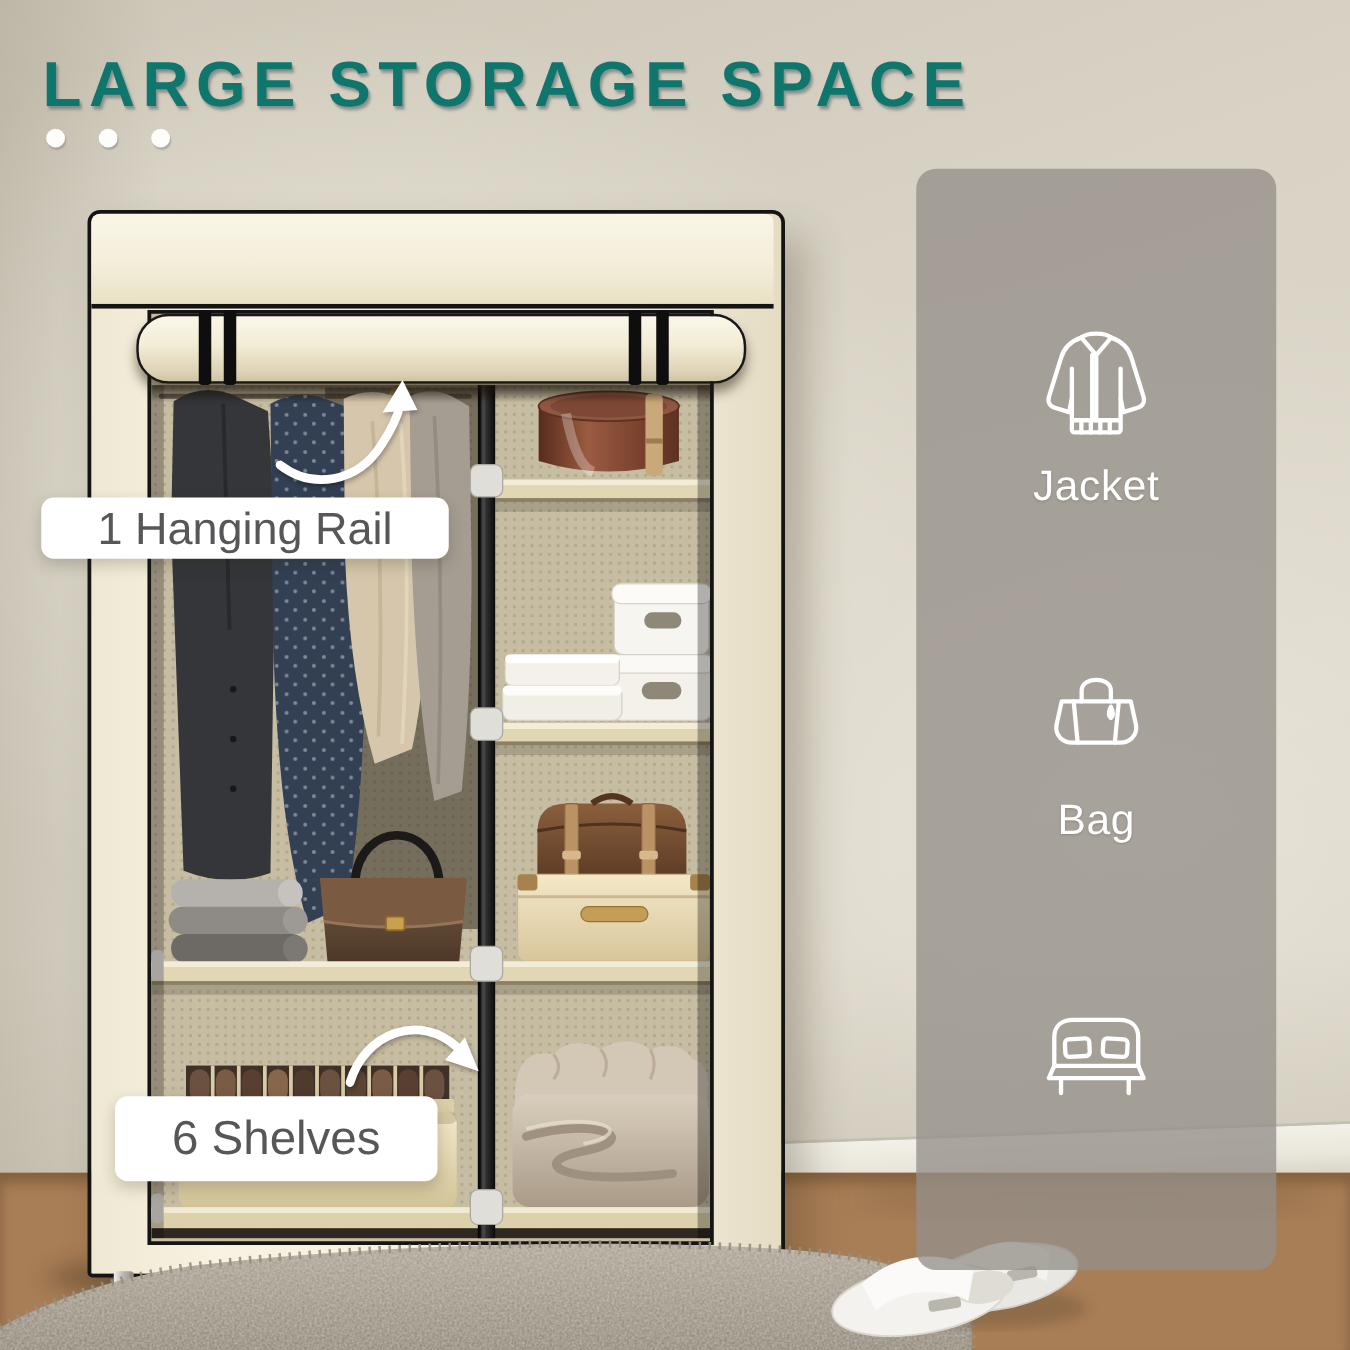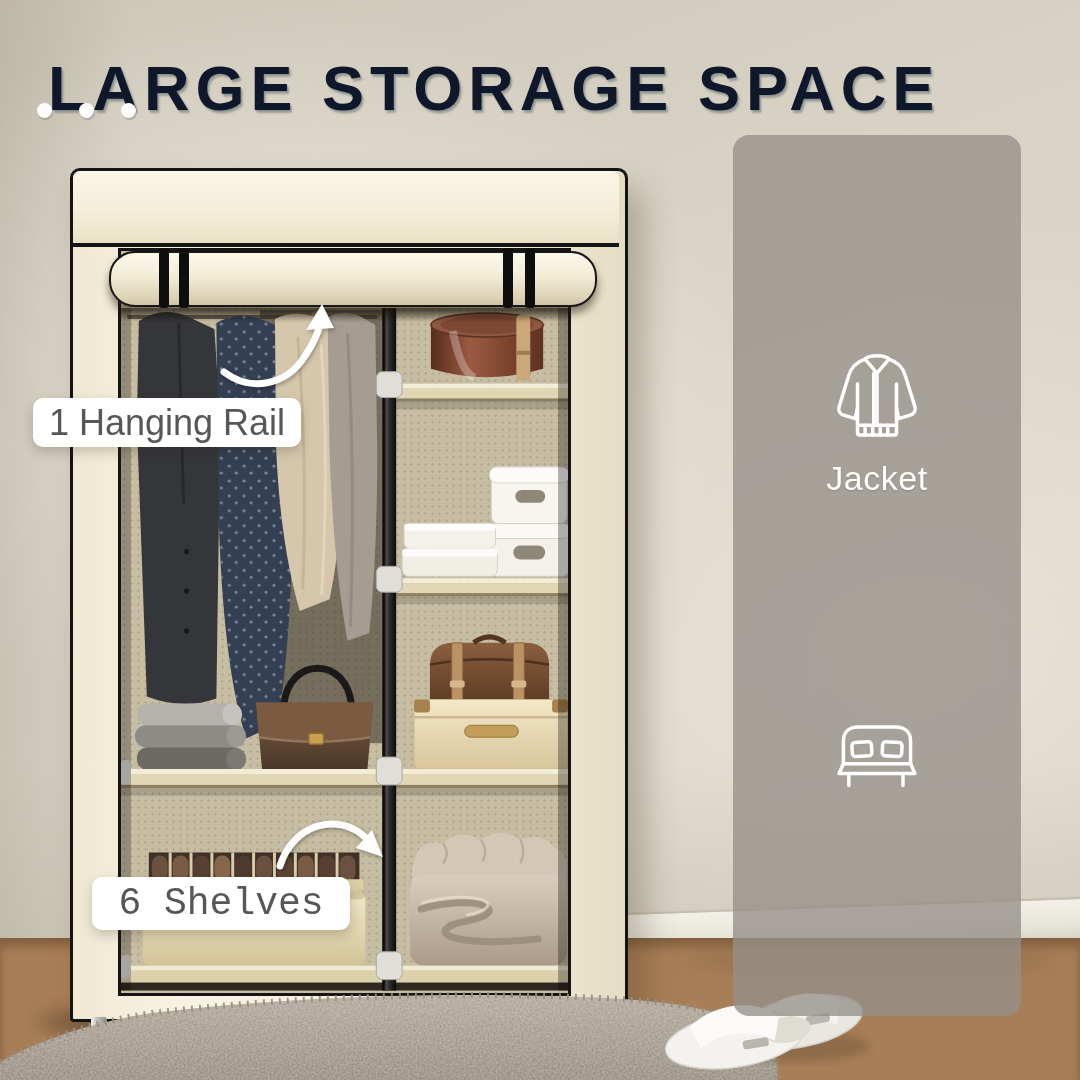--- a/index.html
+++ b/index.html
@@ -34,22 +34,22 @@
     background:
       repeating-linear-gradient(0deg, rgba(70,45,25,.12) 0 2px, rgba(70,45,25,0) 2px 30px),
       repeating-linear-gradient(90deg, rgba(70,45,25,0) 0 170px, rgba(70,45,25,.10) 170px 173px),
       linear-gradient(90deg,#8a6746 0%, #a0States 0%, #a37a53 28%, #b78a5f 58%, #c79a6c 100%);
     background-color:#a87e56;
     box-shadow:inset 0 8px 10px rgba(60,40,20,.35);
   }
   svg.layer{position:absolute;left:0;top:0;pointer-events:none;}
   
   .title{
-    position:absolute;left:34px;top:38px;margin:14px;
-    font-size:63px;font-weight:800;letter-spacing:6px;color:#0f172a;
+    position:absolute;left:34px;top:38px;margin:0;
+    font-size:51px;font-weight:800;letter-spacing:6px;color:#0f766e;
     text-shadow:2px 3px 2px rgba(110,122,122,.55), 1px 1px 1px rgba(110,122,122,.4);
     white-space:nowrap;
   }
   .title-dots{position:absolute;left:37px;top:103px;display:flex;gap:27px;}
   .title-dots span{width:15px;height:15px;border-radius:50%;background:#fdfdfb;
     box-shadow:1px 2px 1px rgba(110,122,122,.4);}
   
   .wardrobe{
     position:absolute;left:70px;top:168px;width:552px;height:848px;
     background:linear-gradient(90deg,#efe8d3 0%, #f7f2e1 18%, #f4eedd 78%, #e4dcc3 100%);
@@ -85,22 +85,22 @@
   .leg.l2{left:300px;bottom:-34px;height:36px;}
   .leg.l3{left:522px;bottom:-30px;}
   .leg .cap{position:absolute;left:-3px;top:-6px;width:22px;height:9px;background:#e7e5df;border-radius:3px;}
   
   .callout{
     position:absolute;display:flex;align-items:center;justify-content:center;
     background:#ffffff;border-radius:10px;color:#57575a;
     box-shadow:0 5px 12px rgba(40,35,25,.22);
     white-space:nowrap;
   }
-  .callout.rail{left:33px;top:398px;width:268px;height:49px;font-size:36px;}
-  .callout.shelves{left:92px;top:877px;width:258px;height:53px;font-size:38px;font-family:Liberation Mono, monospace;}
+  .callout.rail{left:33px;top:398px;width:326px;height:49px;font-size:36px;}
+  .callout.shelves{left:92px;top:877px;width:258px;height:68px;font-size:38px;}
   
   .panel{
     position:absolute;left:733px;top:135px;width:288px;height:881px;
     background:rgba(149,144,137,.78);
     border-radius:16px;
     display:flex;flex-direction:column;justify-content:space-evenly;align-items:center;
     padding:6px 0;box-sizing:border-box;
   }
   .feature{display:flex;flex-direction:column;align-items:center;gap:10px;}
   .feature svg{display:block;}
@@ -381,20 +381,30 @@
         <path d="M30,36 L30,74"></path>
           <path d="M66,36 L66,74"></path>
         <rect x="30" y="74" width="36" height="9" rx="2"></rect>
         <path d="M37,74 L37,83 M44,74 L44,83 M51,74 L51,83 M58,74 L58,83"></path>
         <path d="M48,26 L48,74"></path>
           <path d="M45,26 L45,74"></path>
       </svg>
       <span class="flabel">Jacket</span>
     </div>
     <div class="feature">
+      <svg width="102" height="102" viewBox="0 0 96 96" fill="none" stroke="#ffffff" stroke-width="3.2" stroke-linecap="round" stroke-linejoin="round">
+        <path d="M37,34 L37,26 C37,15 59,15 59,26 L59,34"></path>
+        <path d="M22,34 L74,34 L78,52 C79,60 73,65 66,65 L30,65 C23,65 17,60 18,52 Z"></path>
+        <path d="M31,34 L34,65"></path>
+          <path d="M65,34 L62,65"></path>
+        <path d="M59,38 C57,42 57,45 59,46.5 C61,45 61,42 59,38 Z"></path>
+      </svg>
+      <span class="flabel">Bag</span>
+    </div>
+    <div class="feature">
       <svg width="108" height="104" viewBox="0 0 96 96" fill="none" stroke="#ffffff" stroke-width="3.2" stroke-linecap="round" stroke-linejoin="round">
         <path d="M17,57 L17,36 C17,27 23,23 31,23 L65,23 C73,23 79,27 79,36 L79,57"></path>
         <rect x="25" y="37" width="18" height="13" rx="3" transform="rotate(-3 34 43)"></rect>
         <rect x="53" y="37" width="18" height="13" rx="3" transform="rotate(3 62 43)"></rect>
         <path d="M17,57 L79,57"></path>
         <path d="M17,57 L13,66 L83,66 L79,57"></path>
         <path d="M22,66 L22,77"></path>
           <path d="M72,66 L72,77"></path>
       </svg>
     </div>

